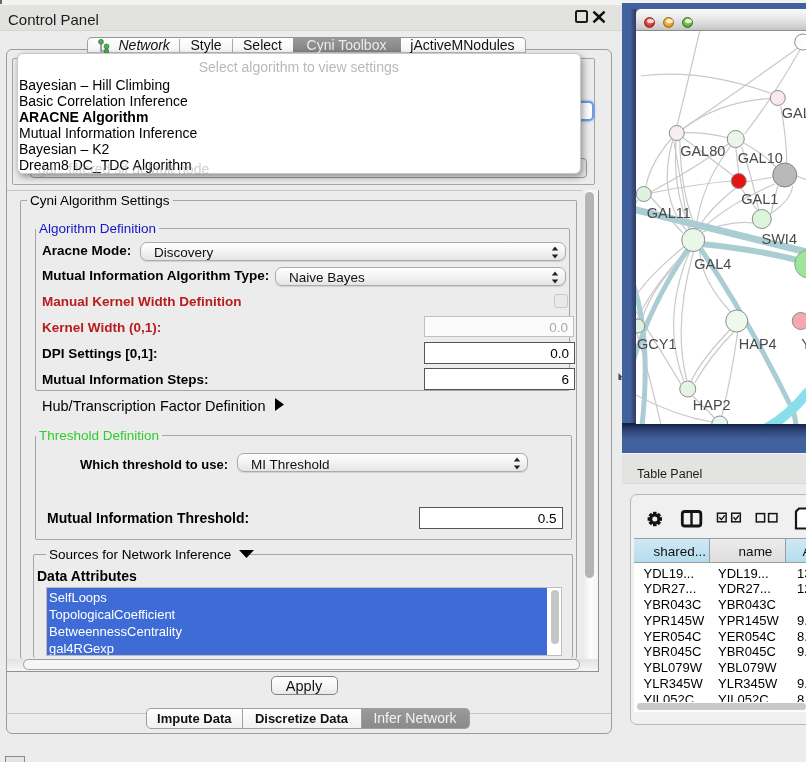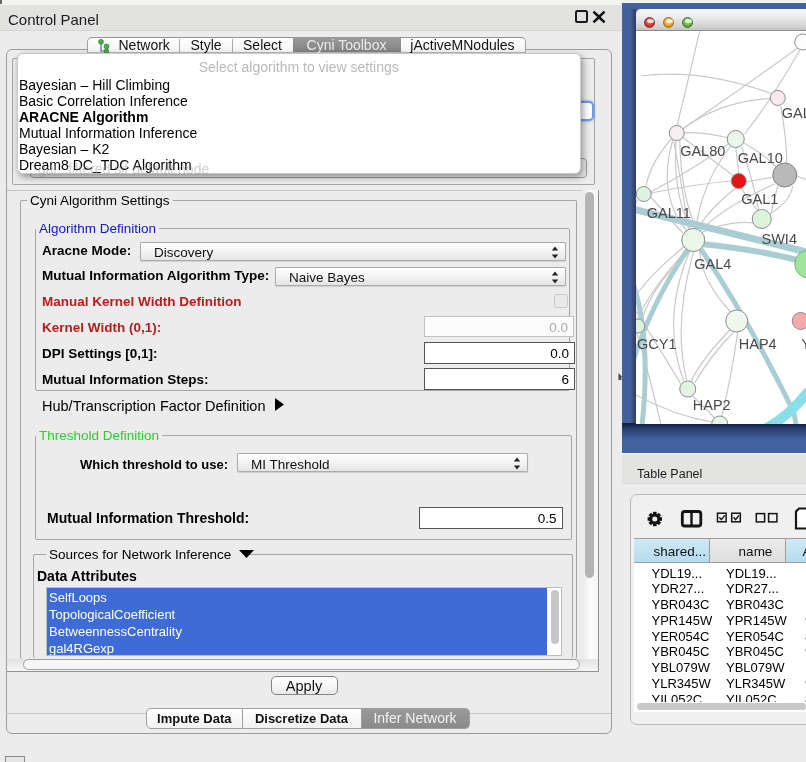--- a/index.html
+++ b/index.html
@@ -31,21 +31,21 @@
 #tptitle { position:absolute; left:622px; top:453px; width:184px; height:31px; background:#e3e3e1;
   border-top:1px solid #f5f5f5; border-bottom:1px solid #d8d8d6;}
 #tptitle span { position:absolute; left:15px; top:13px; font-size:12.5px; color:#1c1c1c; }
 #tpanel { position:absolute; left:630px; top:494px; width:190px; height:231px;
   border:1px solid #b9b9b9; border-radius:7px; background:#f0f0f0; }
 
 #tbl { position:absolute; left:634px; top:538px; width:172px; height:174px; background:#fff; }
 .th { position:absolute; top:0; height:25px; border:1px solid #9d9d9d; border-left:none; font-size:13.5px;
   color:#111; text-align:center; line-height:25px; padding-left:17px; }
 .trow { position:absolute; left:0; width:172px; height:15.75px; font-size:13px; color:#000; }
-.trow span { position:absolute; top:2.5px;margin-left:8px; }
+.trow span { position:absolute; top:2.5px; }
 #hsb2 { position:absolute; left:635px; top:701.5px; width:171px; height:9.5px; background:#fdfdfd; }
 #hsb2 i { position:absolute; left:2px; top:1px; width:169px; height:7.5px; background:#c9c9c9; border-radius:4px;}
 
 #tpicons { position:absolute; left:630px; top:494px; width:176px; height:44px; }
 
 #cp { position:absolute; left:0; top:0; width:622px; height:762px; background:#ececec; }
 #cp .topstrip { position:absolute; left:0; top:0; width:622px; height:5px; background:#f3f3f1; }
 #cptitle { position:absolute; left:0; top:5px; width:622px; height:26px; background:#e2e2e0;
   border-bottom:1px solid #d6d6d4;}
 #cptitle span { position:absolute; left:8px; top:6px; font-size:15px; color:#1c1c1c;}
@@ -58,21 +58,21 @@
 .tab { position:absolute; top:37px; height:16px; background:linear-gradient(#fff,#f4f4f4);
   border-top:1px solid #949494; border-bottom:1px solid #bcbcbc; font-size:14px; color:#111;
   text-align:center; line-height:15px; }
 .tabsel { background:linear-gradient(#9a9a9a,#828282); color:#ececec; }
 .tabsep { position:absolute; top:39px; width:1px; height:13px; background:#a9a9a9; }
 
 .grp { position:absolute; border:1px solid #a5a5a5; border-radius:2px; }
 .grptitle { position:absolute; top:-8px; background:#ececec; padding:0 3px; font-size:13.5px; color:#000; white-space:nowrap;}
 .lbl { position:absolute; font-size:13.5px; font-weight:bold; color:#000; white-space:nowrap;}
 .lblgray { color:#b91c1c; }
-.combo { position:absolute; height:19px; border:1px solid #ababab; border-radius:1px;
+.combo { position:absolute; height:19px; border:1px solid #ababab; border-radius:7px;
   background:linear-gradient(#ffffff,#f2f2f2 55%,#e4e4e4); box-shadow:0 1px 1px rgba(0,0,0,.12);
   font-size:13.5px; color:#111; }
 .combo span { position:absolute; left:13px; top:2.5px; }
 .carrows { position:absolute; right:6px; top:3px; width:8px; height:13px; }
 .fld { position:absolute; border:1px solid #565656; background:#fff; font-size:13.5px;
   color:#000; text-align:right; }
 .fld span { position:absolute; right:5px; top:3px; }
 .flddis { border:1px solid #c0c0c0; background:#fbfbfb; color:#ababab; }
 
 #vsb { position:absolute; left:581.5px; top:190px; width:16px; height:469px;
@@ -315,21 +315,21 @@
 <div id="cptitle">
       <span>Control Panel</span>
     </div>
 <div id="btnfloat"></div>
 <svg id="btnclose2" class="abs" style="left:592px; top:10px;" width="14" height="14" viewBox="0 0 14 14">
 <path d="M2.2,0.8 L7,5.0 L11.8,0.8 L13.4,2.6 L8.8,7 L13.4,11.4 L11.8,13.2 L7,9.0 L2.2,13.2 L0.6,11.4 L5.2,7 L0.6,2.6 Z" fill="#111"></path>
 </svg>
 <div id="content"></div>
 
 <div class="tab" style="left:86.5px; width:93px; border-radius:5px 0 0 0; border-left:1px solid #a2a2a2; text-align:left;">
-  <span style="padding-left:31px;">Network</span></div>
+  <span style="padding-left:31px;font-style:italic;">Network</span></div>
 <div class="tab" style="left:179.5px; width:53px;">Style</div>
 <div class="tab" style="left:232.5px; width:60px;">Select</div>
 <div class="tab tabsel" style="left:292.5px; width:108px;">Cyni Toolbox</div>
 <div class="tab" style="left:400.5px; width:125px; border-radius:0 5px 0 0; border-right:1px solid #a2a2a2;">jActiveMNodules</div>
 <div class="tabsep" style="left:179px;"></div>
 <div class="tabsep" style="left:232px;"></div>
 <svg class="abs" style="left:98px; top:39px;" width="14" height="14" viewBox="0 0 14 14">
   <path d="M3,3 V12 H8" fill="none" stroke="#5a6b7a" stroke-width="1.2"></path>
   <circle cx="3" cy="2.8" r="2.4" fill="#4caf50" stroke="#2d7a31" stroke-width="0.8"></circle>
   <circle cx="8.5" cy="7.5" r="2.4" fill="#4caf50" stroke="#2d7a31" stroke-width="0.8"></circle>

